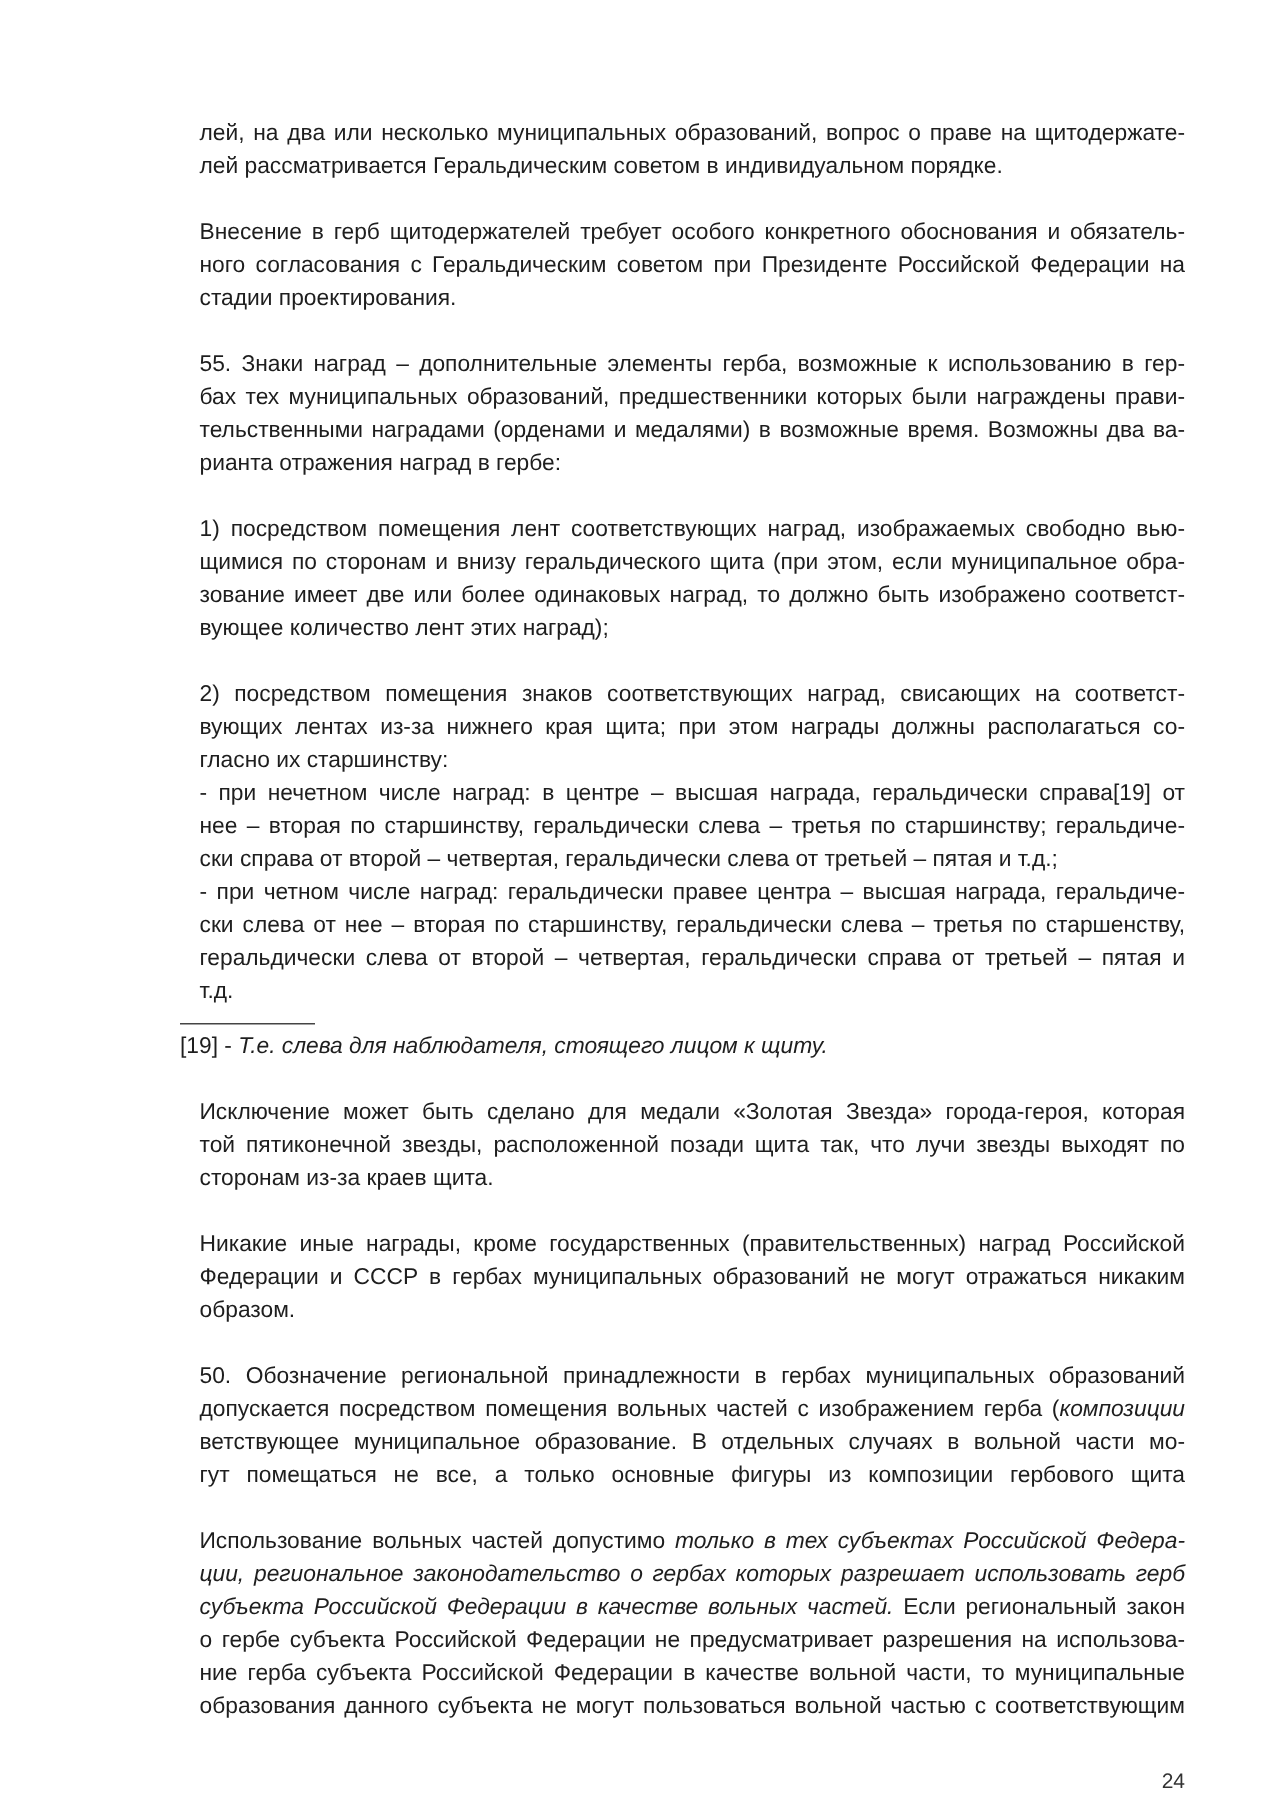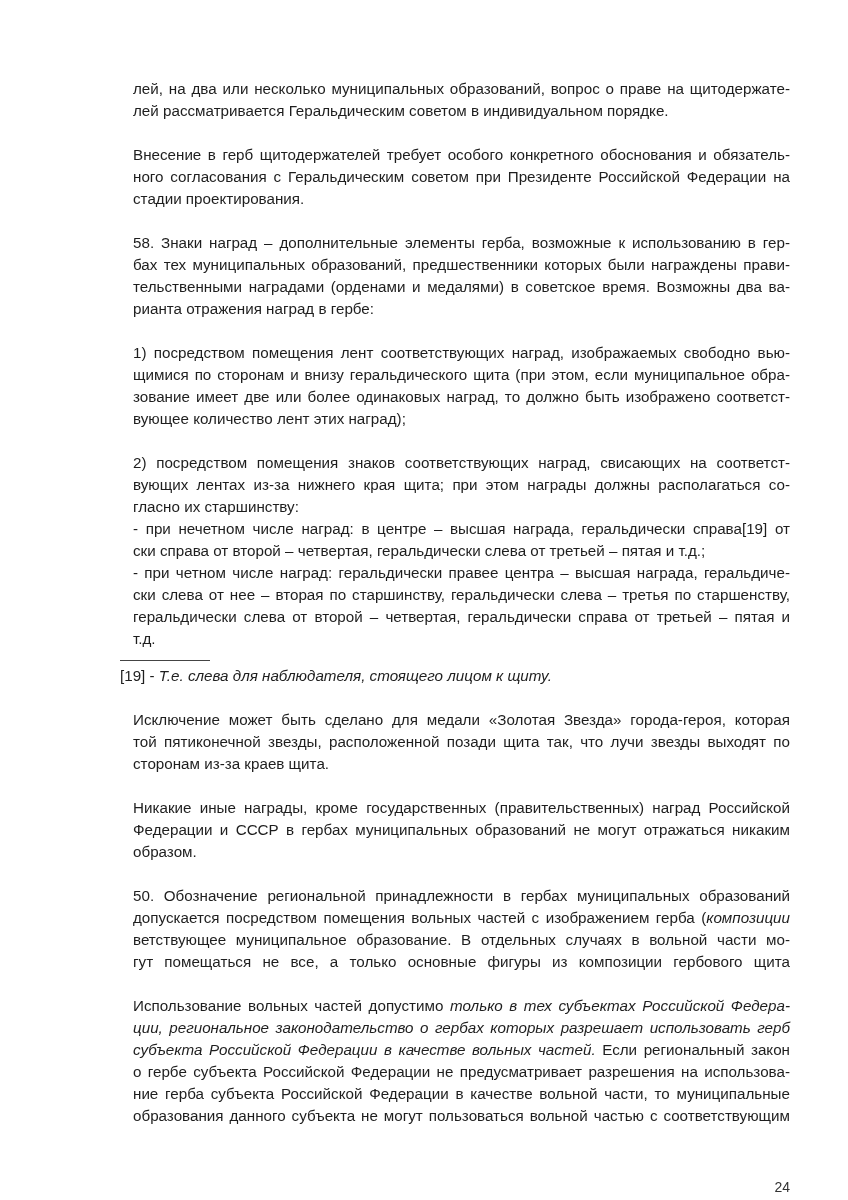--- a/index.html
+++ b/index.html
@@ -31,38 +31,39 @@
     <span class="line last">лей рассматривается Геральдическим советом в индивидуальном порядке.</span>
   </p>
 
   <p class="p">
     <span class="line">Внесение в герб щитодержателей требует особого конкретного обоснования и обязатель-</span>
     <span class="line">ного согласования с Геральдическим советом при Президенте Российской Федерации на</span>
     <span class="line last">стадии проектирования.</span>
   </p>
 
   <p class="p">
-    <span class="line"><span>58. </span><b>Знаки наград</b><span> – дополнительные элементы герба, возможные к использованию в гер-</span></span>
+    <span class="line"><span>55. </span><b>Знаки наград</b><span> – дополнительные элементы герба, возможные к использованию в гер-</span></span>
     <span class="line">бах тех муниципальных образований, предшественники которых были награждены прави-</span>
-    <span class="line">тельственными наградами (орденами и медалями) в советское время. Возможны два ва-</span>
+    <span class="line">тельственными наградами (орденами и медалями) в возможные время. Возможны два ва-</span>
     <span class="line last">рианта отражения наград в гербе:</span>
   </p>
 
   <p class="p">
     <span class="line">1) посредством помещения лент соответствующих наград, изображаемых свободно вью-</span>
     <span class="line">щимися по сторонам и внизу геральдического щита (при этом, если муниципальное обра-</span>
     <span class="line">зование имеет две или более одинаковых наград, то должно быть изображено соответст-</span>
     <span class="line last">вующее количество лент этих наград);</span>
   </p>
 
   <p class="p" style="margin-bottom:10px">
     <span class="line">2) посредством помещения знаков соответствующих наград, свисающих на соответст-</span>
     <span class="line">вующих лентах из-за нижнего края щита; при этом награды должны располагаться со-</span>
     <span class="line last">гласно их старшинству:</span>
     <span class="line">- при нечетном числе наград: в центре – высшая награда, геральдически справа[19] от</span>
+    <span class="line">нее – вторая по старшинству, геральдически слева – третья по старшинству; геральдиче-</span>
     <span class="line last">ски справа от второй – четвертая, геральдически слева от третьей – пятая и т.д.;</span>
     <span class="line">- при четном числе наград: геральдически правее центра – высшая награда, геральдиче-</span>
     <span class="line">ски слева от нее – вторая по старшинству, геральдически слева – третья по старшенству,</span>
     <span class="line">геральдически слева от второй – четвертая, геральдически справа от третьей – пятая и</span>
     <span class="line last">т.д.</span>
   </p>
 
   <div class="fn-rule"></div>
   <p class="footnote">
     <span>[19] - </span><i>Т.е. слева для наблюдателя, стоящего лицом к щиту.</i>

